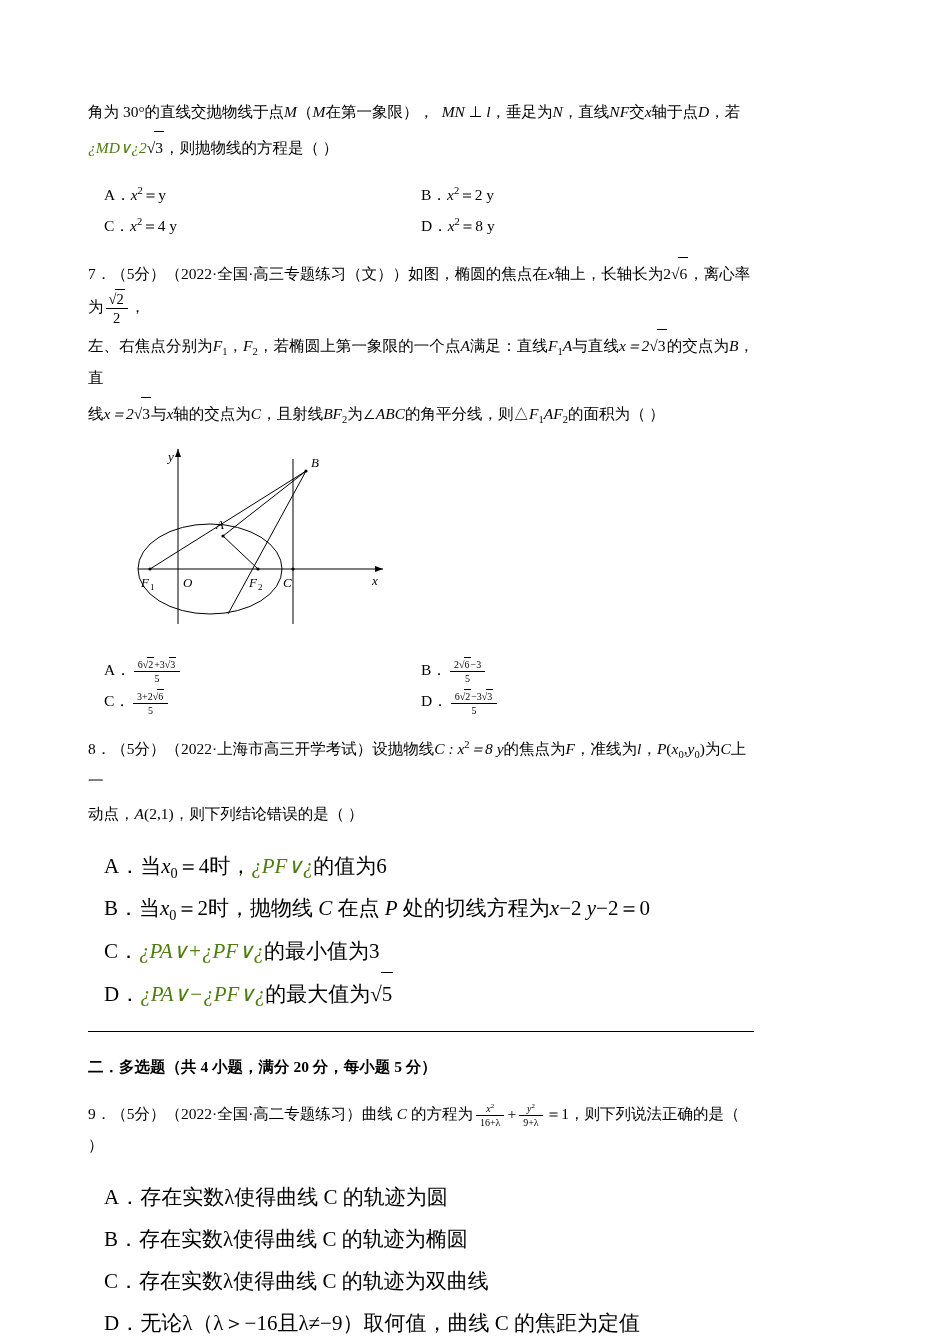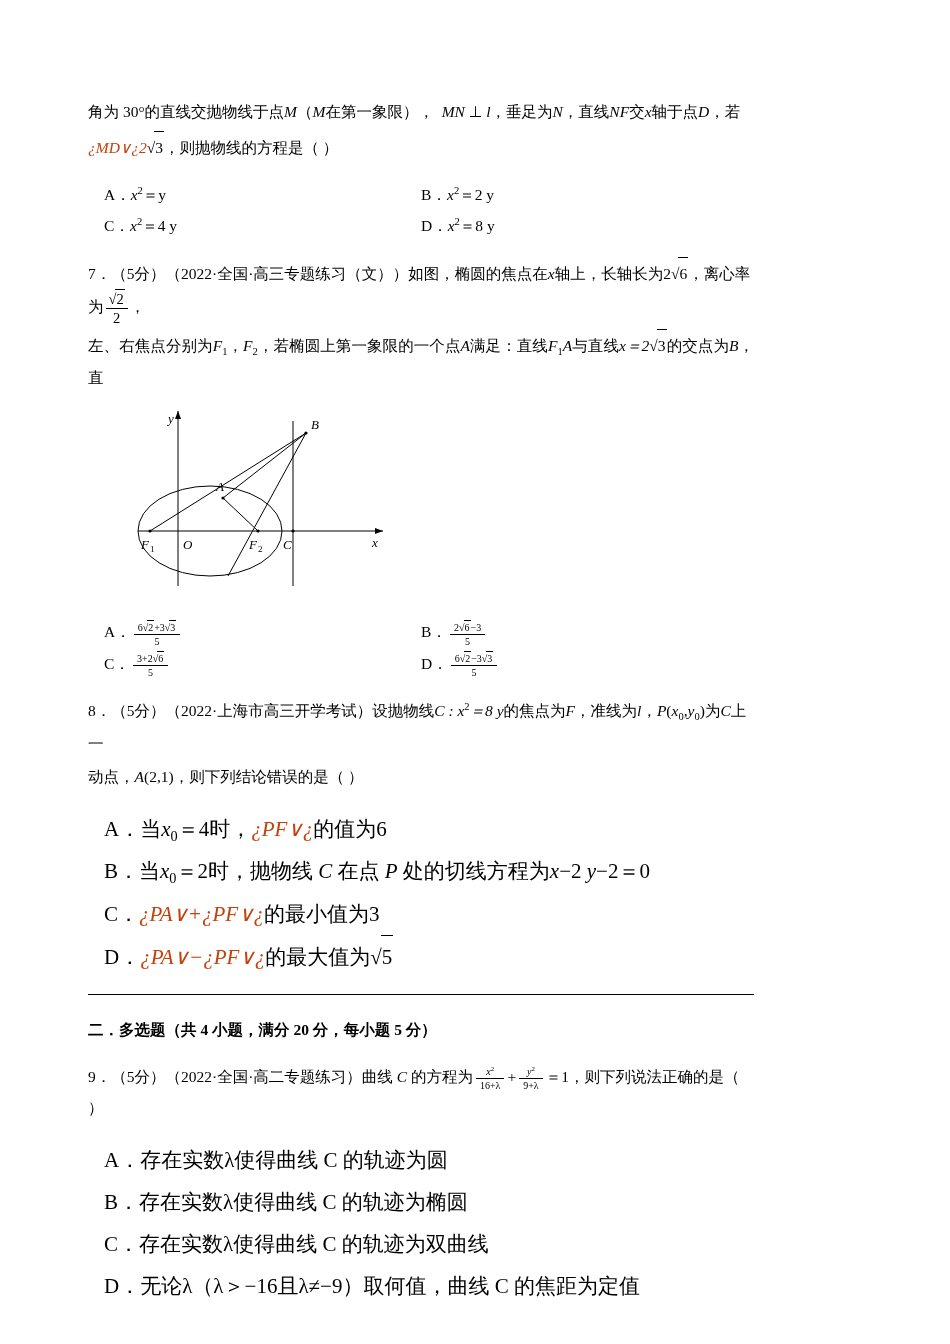--- a/index.html
+++ b/index.html
@@ -92,21 +92,21 @@
   }
   sup.exp {
     font-size: 0.68em;
     vertical-align: super;
   }
   sub.idx {
     font-size: 0.68em;
     vertical-align: sub;
   }
   .red {
-    color: #c2410c;
+    color: #4d7c0f;
     font-family: Liberation Serif, serif;
   }
   .figure {
     margin: 8px 0 6px 0;
     padding-left: 40px;
   }
   .bigfrac {
     display: inline-block;
     vertical-align: middle;
     text-align: center;
@@ -143,20 +143,23 @@
     <div class="opt">
       <span class="opt-label">D．</span><i>x</i><sup class="exp">2</sup><span>＝8 y</span>
     </div>
   </div>
 
   <div class="q-head">
     <span>7．</span><span>（5分）</span><span>（2022·全国·高三专题练习（文））</span><span>如图，椭圆的焦点在</span><i>x</i><span>轴上，长轴长为2</span><span class="radical"></span><span class="sqrt">6</span><span>，离心率为</span><span class="frac"><span class="num"><span class="radical"></span><span class="sqrt">2</span></span><span class="den">2</span></span><span>，</span>
   </div>
   <div class="para">
     <span>左、右焦点分别为</span><i>F</i><sub class="idx">1</sub><span>，</span><i>F</i><sub class="idx">2</sub><span>，若椭圆上第一象限的一个点</span><i>A</i><span>满足：直线</span><i>F</i><sub class="idx">1</sub><i>A</i><span>与直线</span><i>x＝2</i><span class="radical"></span><span class="sqrt">3</span><span>的交点为</span><i>B</i><span>，直</span>
+  </div>
+  <div class="para">
+    <span>线</span><i>x＝2</i><span class="radical"></span><span class="sqrt">3</span><span>与</span><i>x</i><span>轴的交点为</span><i>C</i><span>，且射线</span><i>BF</i><sub class="idx">2</sub><span>为∠</span><i>ABC</i><span>的角平分线，则△</span><i>F</i><sub class="idx">1</sub><i>AF</i><sub class="idx">2</sub><span>的面积为（    ）</span>
   </div>
 
   <div class="figure">
     <svg width="330" height="195" viewBox="0 0 330 195">
 
       <line x1="10" y1="130" x2="255" y2="130" stroke="#000" stroke-width="1"></line>
       <polygon points="255,130 247,127 247,133" fill="#000"></polygon>
       <line x1="50" y1="185" x2="50" y2="10" stroke="#000" stroke-width="1"></line>
       <polygon points="50,10 47,18 53,18" fill="#000"></polygon>
 

